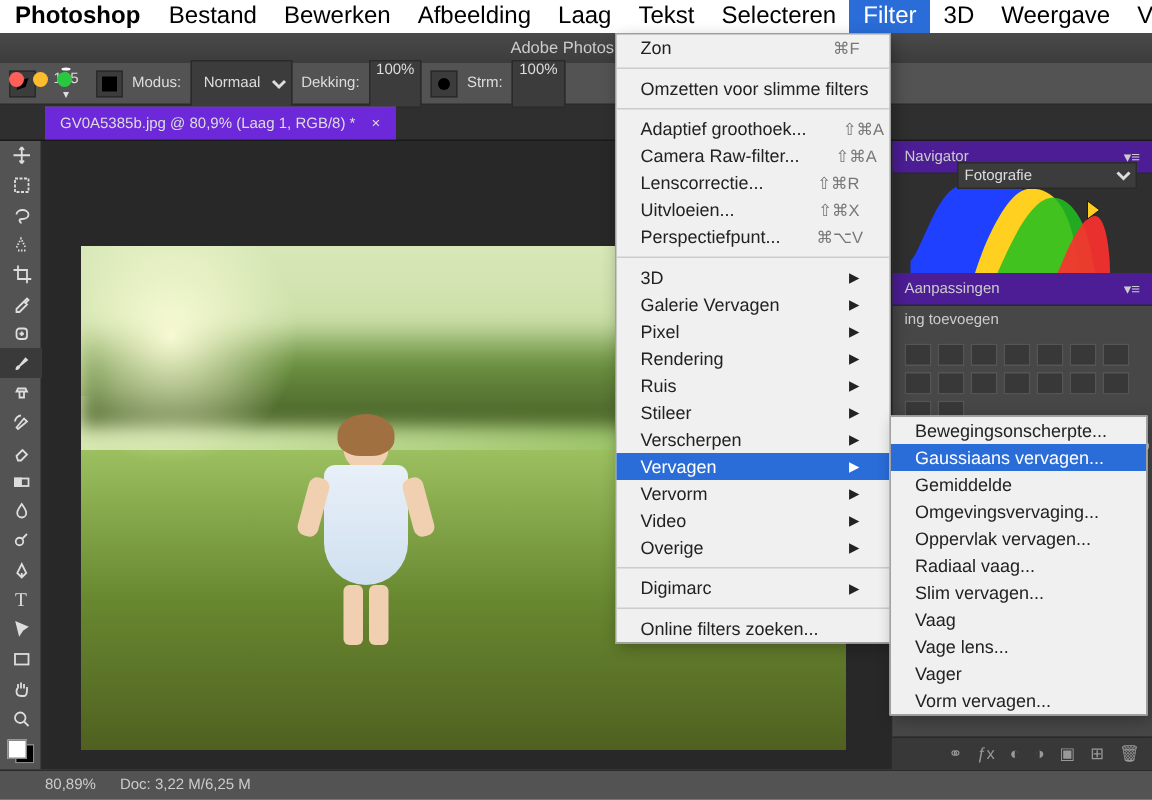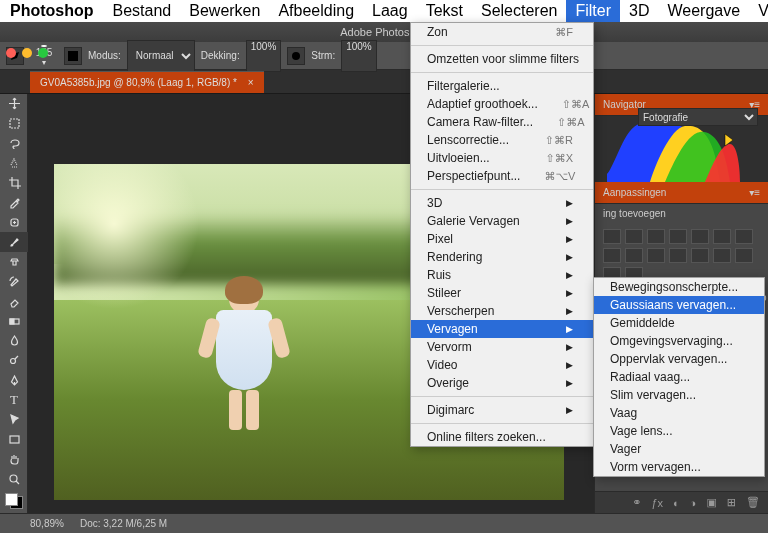--- a/index.html
+++ b/index.html
@@ -20,21 +20,21 @@
 .title-bar { height: 20px; background: linear-gradient(#4a4a4a,#3c3c3c); color: #ccc; font-size: 11px; text-align: center; line-height: 20px; }
 
 .options-bar { height: 28px; background: #535353; border-bottom: 1px solid #2a2a2a; display: flex; align-items: center; color: #ddd; font-size: 10px; padding-left: 6px; gap: 6px; }
 .options-bar .brush-pv { width: 28px; height: 22px; display: flex; flex-direction: column; align-items: center; justify-content: center; }
 .options-bar .brush-dot { width: 6px; height: 6px; background: #fff; border-radius: 50%; }
 .options-bar .chev { font-size: 8px; }
 .options-bar select, .options-bar .val { background: #3c3c3c; border: 1px solid #2a2a2a; color: #ddd; font-size: 10px; height: 32px; padding: 0 4px; }
 .options-bar .sq { width: 18px; height: 18px; background: #3c3c3c; border: 1px solid #2a2a2a; display: flex; align-items: center; justify-content: center; font-size: 10px; }
 
 .doc-tabs { height: 24px; background: #2f2f2f; border-bottom: 1px solid #1a1a1a; display: flex; align-items: center; padding-left: 30px; }
-.doc-tab { color: #ddd; font-size: 10px; padding: 5px 10px; background: #c2410c; border-top: 1px solid #555; }
+.doc-tab { color: #ddd; font-size: 10px; padding: 5px 10px; background: #6d28d9; border-top: 1px solid #555; }
 .doc-tab .close { margin-left: 8px; font-size: 10px; }
 
 .work-area { position: absolute; top: 72px; left: 0; right: 0; bottom: 20px; display: flex; }
 
 .toolbar { width: 28px; background: #535353; border-right: 1px solid #2a2a2a; display: flex; flex-direction: column; }
 .tool { width: 28px; height: 22px; display: flex; align-items: center; justify-content: center; color: #ddd; font-size: 13px; cursor: pointer; }
 .tool.active { background: #3a3a3a; }
 .tool svg { stroke: #ddd; fill: none; stroke-width: 1.2; }
 .color-swatch { width: 18px; height: 18px; margin: 4px auto; position: relative; }
 .color-fg { position: absolute; top: 0; left: 0; width: 13px; height: 13px; background: #fff; border: 1px solid #888; }
@@ -49,21 +49,21 @@
 .child { position: absolute; left: 150px; top: 120px; width: 80px; height: 160px; }
 .child .head { width: 30px; height: 30px; background: #f0d0b0; border-radius: 50%; margin: 0 auto; position: relative; }
 .child .hair { position: absolute; top: -8px; left: -4px; width: 38px; height: 28px; background: #a07040; border-radius: 50% 50% 40% 40%; }
 .child .dress { width: 56px; height: 80px; background: linear-gradient(#e8f0f8, #d0e0f0); margin: -4px auto 0; border-radius: 8px 8px 30px 30px; position: relative; }
 .child .arm-l { position: absolute; left: -14px; top: 8px; width: 14px; height: 40px; background: #f0d0b0; border-radius: 6px; transform: rotate(15deg); }
 .child .arm-r { position: absolute; right: -14px; top: 8px; width: 14px; height: 40px; background: #f0d0b0; border-radius: 6px; transform: rotate(-15deg); }
 .child .legs { width: 30px; height: 40px; margin: 0 auto; display: flex; gap: 4px; }
 .child .leg { flex: 1; background: #f0d0b0; border-radius: 4px; }
 
 .panels { width: 174px; background: #474747; border-left: 1px solid #2a2a2a; display: flex; flex-direction: column; }
-.panel-header { height: 22px; background: #c2410c; border-bottom: 1px solid #2a2a2a; display: flex; align-items: center; padding: 0 8px; color: #ccc; font-size: 10px; justify-content: space-between; }
+.panel-header { height: 22px; background: #4c1d95; border-bottom: 1px solid #2a2a2a; display: flex; align-items: center; padding: 0 8px; color: #ccc; font-size: 10px; justify-content: space-between; }
 .panel-header .menu-icn { font-size: 10px; }
 .panel-row { display: flex; gap: 10px; padding: 0 8px; font-size: 10px; color: #ccc; }
 .panel-row span { padding: 4px 0; }
 .histogram { height: 66px; background: #2f2f2f; position: relative; overflow: hidden; }
 .histogram svg { position: absolute; bottom: 0; left: 0; }
 .adj-icons { display: flex; flex-wrap: wrap; gap: 4px; padding: 6px 8px; }
 .adj-ic { width: 18px; height: 15px; background: #383838; border: 1px solid #555; }
 .panel-body { flex: 1; background: #474747; }
 .layer-footer { height: 22px; background: #383838; border-top: 1px solid #2a2a2a; display: flex; align-items: center; justify-content: flex-end; gap: 10px; padding: 0 8px; color: #999; font-size: 11px; }
 .dropdown-top { position: absolute; top: 46px; right: 10px; width: 120px; }
@@ -342,21 +342,20 @@
 </div>
 
 <div class="dropdown dd-main">
   <div class="item">
     <span>Zon</span>
     <span class="shortcut">⌘F</span>
   </div>
   <div class="sep"></div>
   <div class="item">Omzetten voor slimme filters</div>
   <div class="sep"></div>
-  <div class="item">Filtergalerie...</div>
   <div class="item">
       <span>Adaptief groothoek...</span>
       <span class="shortcut">⇧⌘A</span>
     </div>
   <div class="item">
       <span>Camera Raw-filter...</span>
       <span class="shortcut">⇧⌘A</span>
     </div>
   <div class="item">
       <span>Lenscorrectie...</span>

